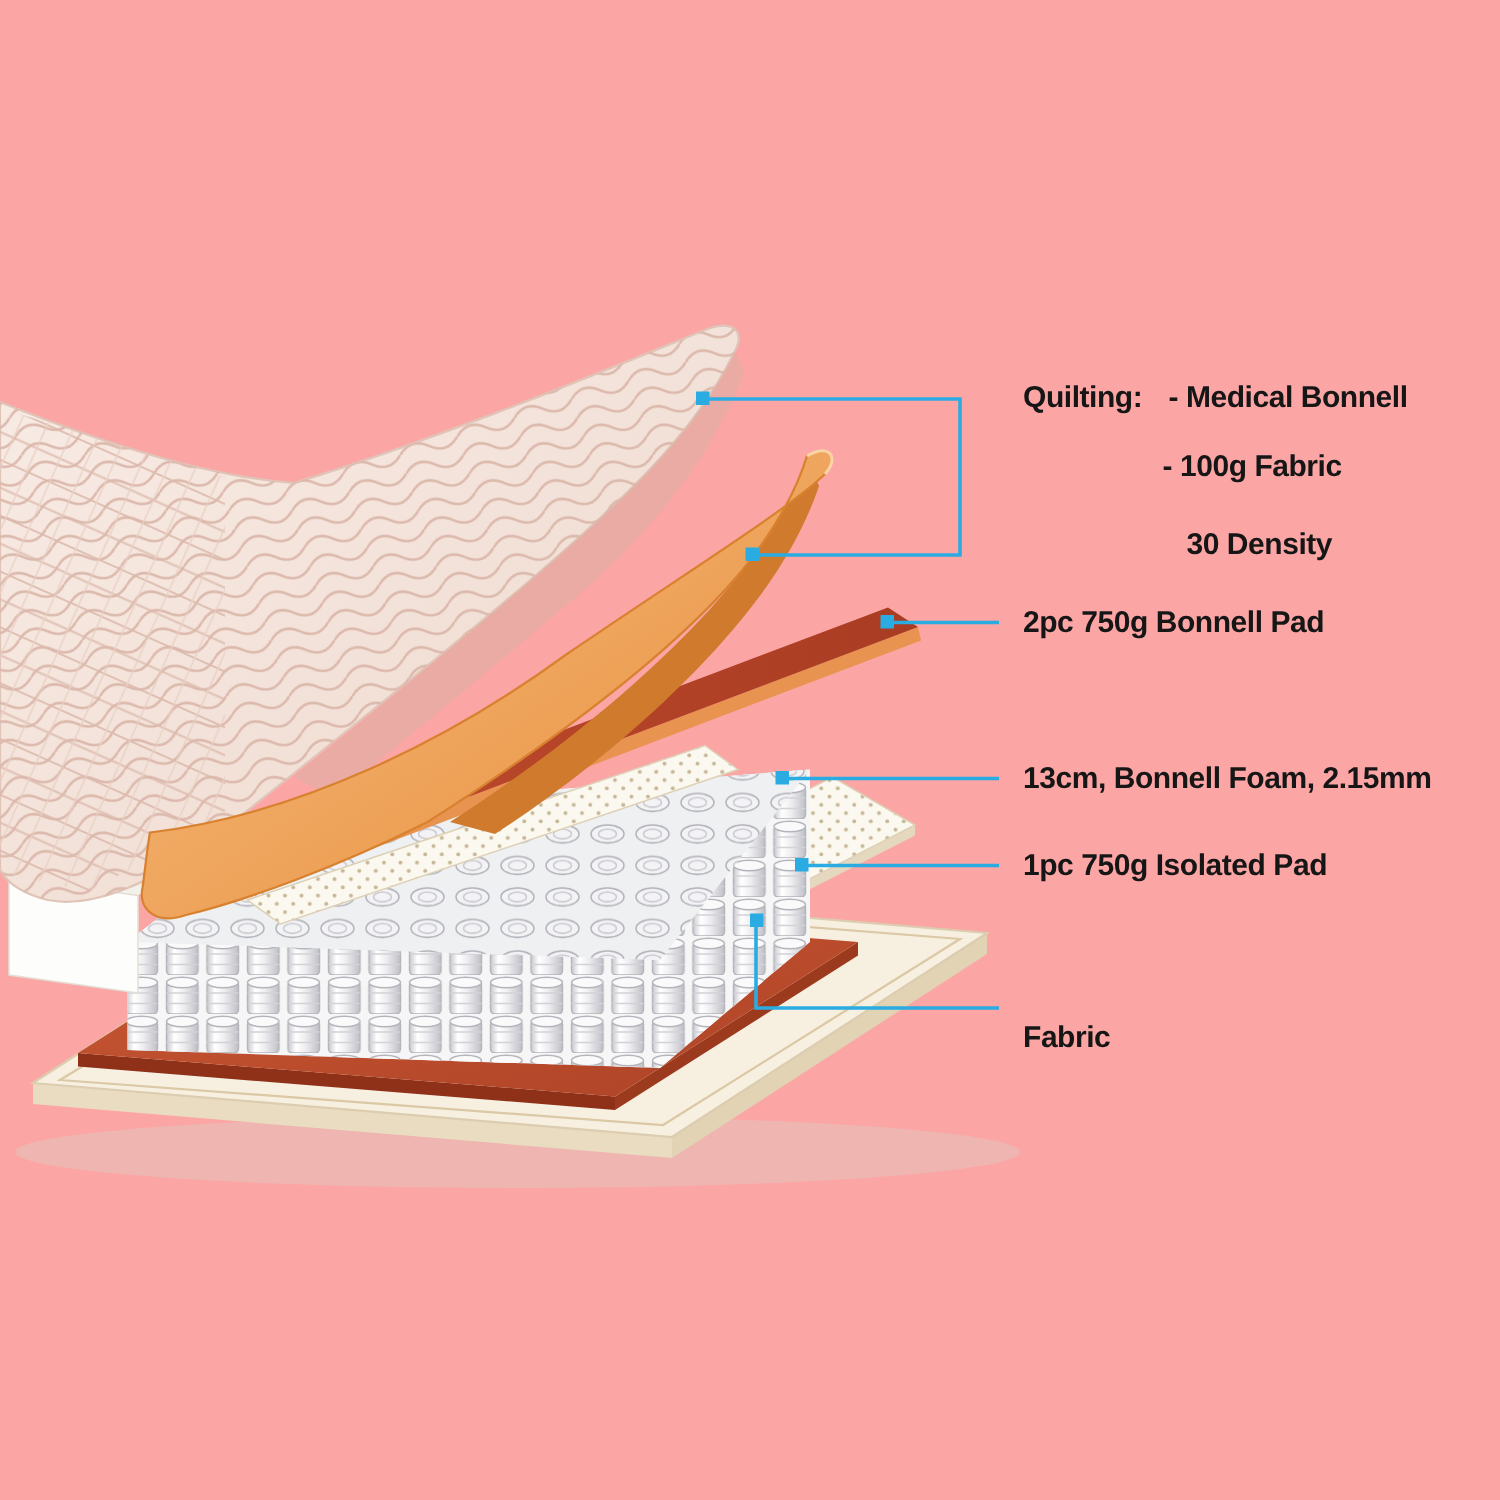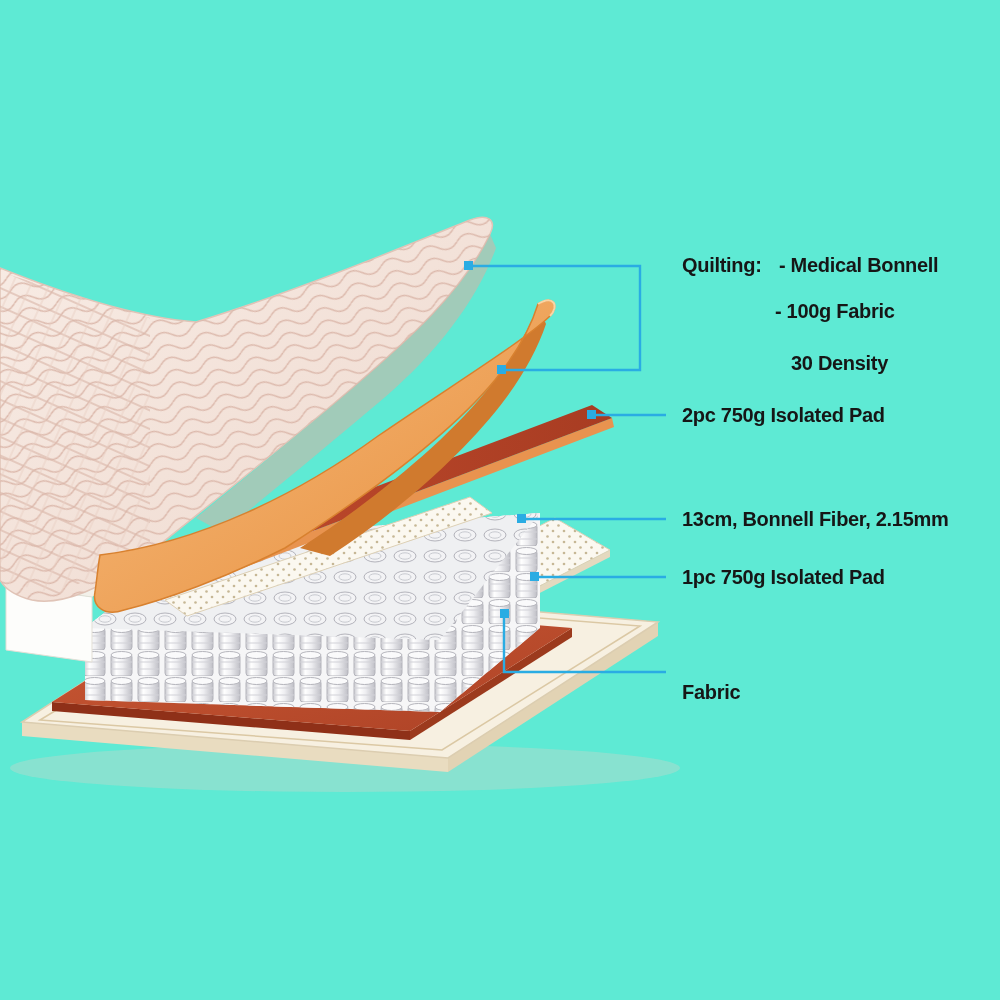--- a/index.html
+++ b/index.html
@@ -1,17 +1,17 @@
 <!DOCTYPE html>
 <html><head>
 <meta charset="utf-8">
 <style>
   html,body{margin:0;padding:0;background:#ffffff;}
   .stage{
-    position:relative;width:1000px;height:1000px;background:#5eead4;overflow:hidden;
+    position:relative;width:1000px;height:1000px;background:#fca5a5;overflow:hidden;
     font-family:"Liberation Sans","DejaVu Sans",sans-serif;
   }
   .stage svg{position:absolute;left:0;top:0;}
   .label{
     position:absolute;font-weight:bold;font-size:20px;line-height:26px;
     color:#161616;white-space:nowrap;letter-spacing:-0.3px;
   }
 </style>
 </head>
 <body>
@@ -154,17 +154,17 @@
         <rect x="500" y="609" width="9" height="9" stroke="none"></rect>
       </g>
     </g>
   </svg>
 
   <div class="label" style="left:682px;top:252px">Quilting:</div>
   <div class="label" style="left:779px;top:252px">- Medical Bonnell</div>
   <div class="label" style="left:775px;top:298px">- 100g Fabric</div>
   <div class="label" style="left:791px;top:350px">30 Density</div>
 
-  <div class="label" style="left:682px;top:402px">2pc 750g Isolated Pad</div>
-  <div class="label" style="left:682px;top:506px">13cm, Bonnell Fiber, 2.15mm</div>
+  <div class="label" style="left:682px;top:402px">2pc 750g Bonnell Pad</div>
+  <div class="label" style="left:682px;top:506px">13cm, Bonnell Foam, 2.15mm</div>
   <div class="label" style="left:682px;top:564px">1pc 750g Isolated Pad</div>
   <div class="label" style="left:682px;top:679px">Fabric</div>
 </div>
 
 </body></html>

